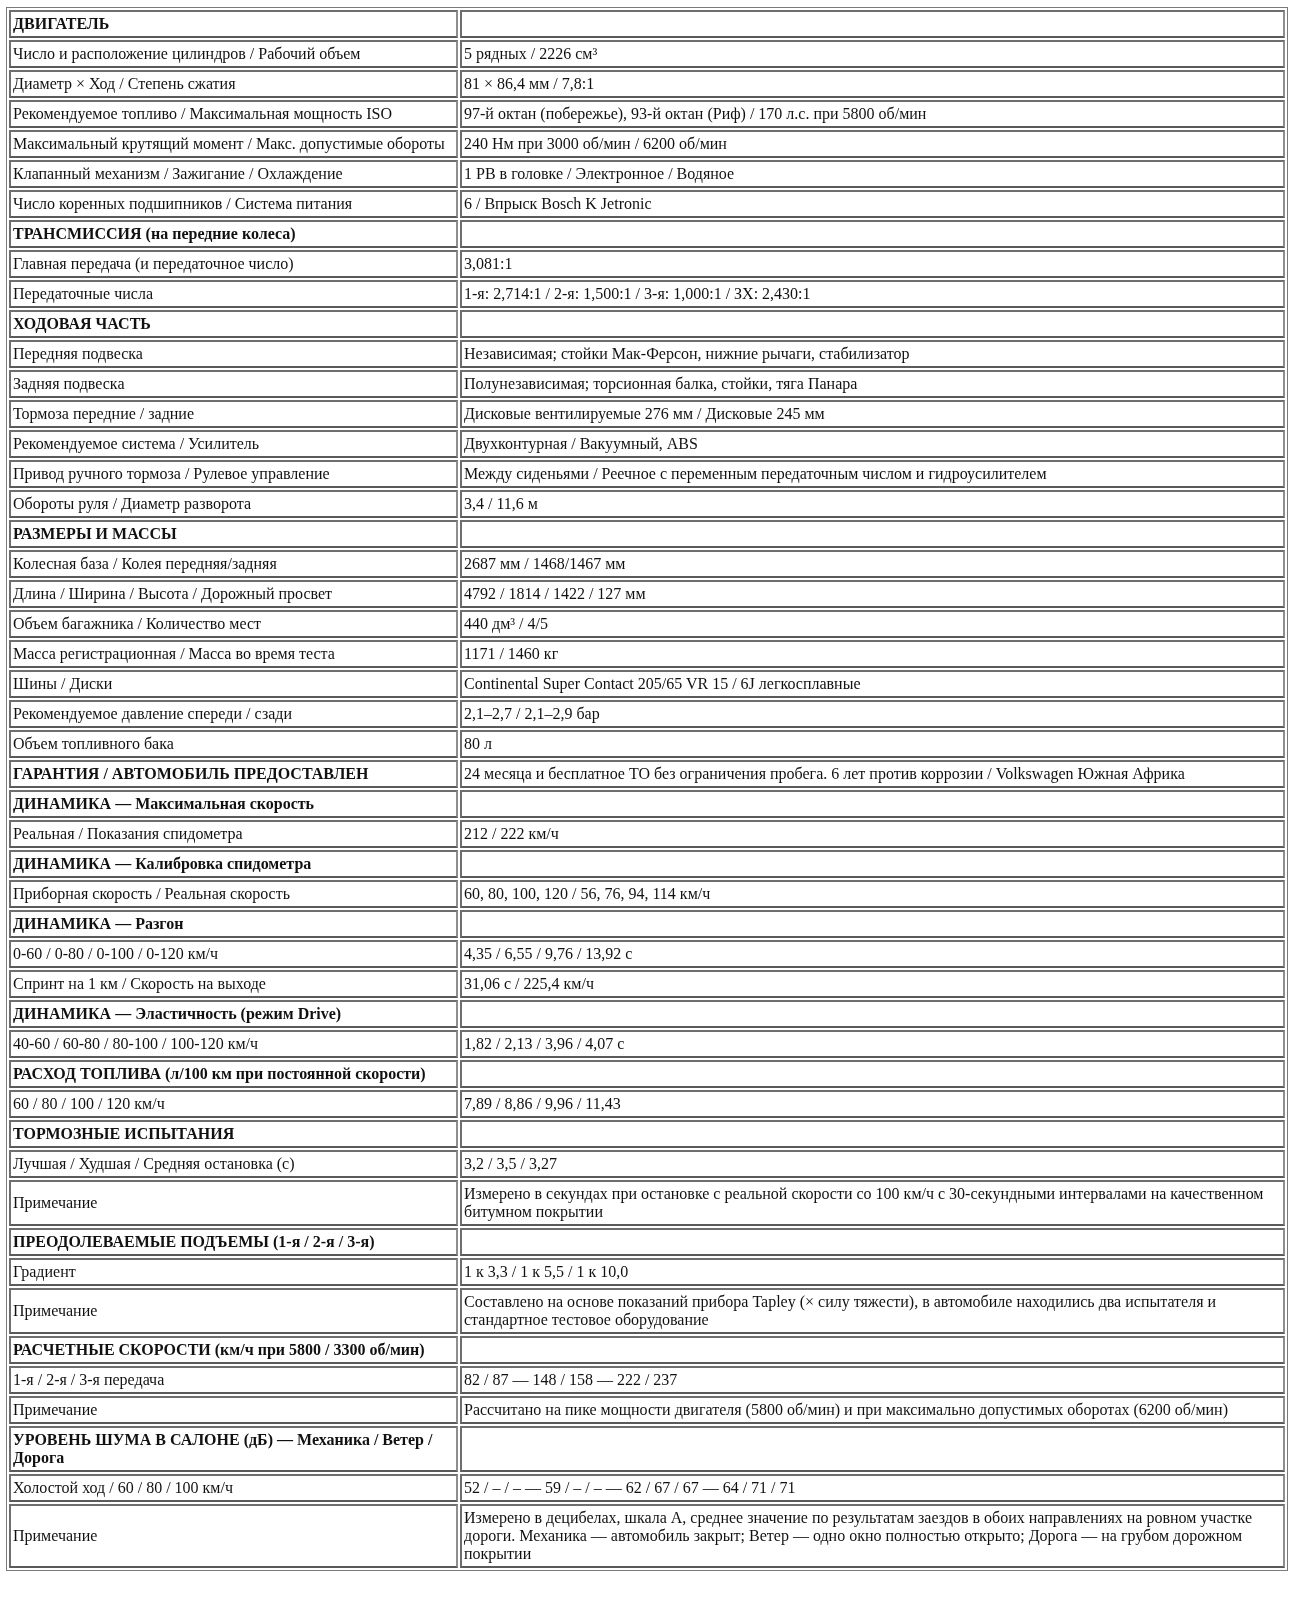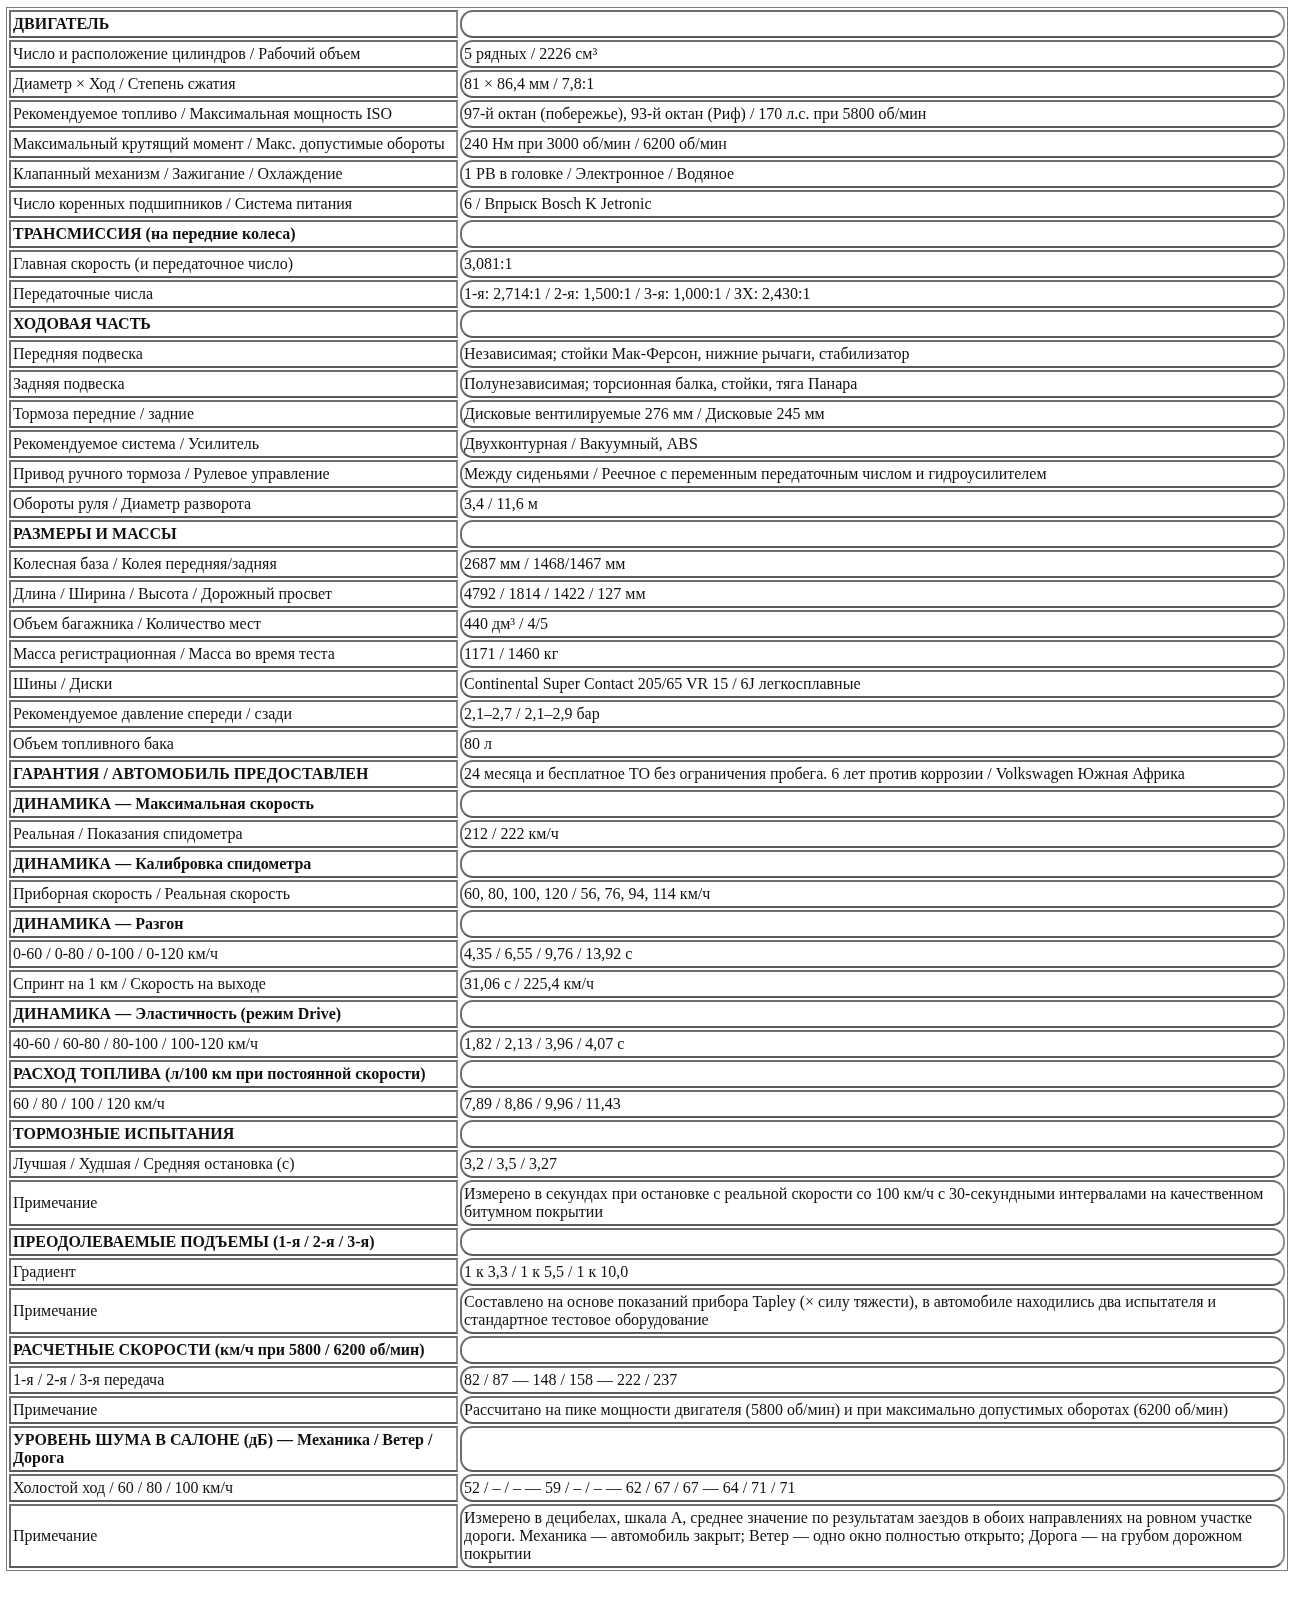--- a/index.html
+++ b/index.html
@@ -31,21 +31,21 @@
   }
   table.specs td {
     border: 2px solid #6e6e6e;
     border-right-color: #8e8e8e;
     border-bottom-color: #5a5a5a;
     padding: 3px 2px 3px 2px;
     vertical-align: middle;
     height: 18px;
   }
   td.label-cell { width: 441px; margin-top: 32px; }
-  td.value-cell { width: auto; border-radius: 13px; }
+  td.value-cell { width: auto; }
   tr.section td.label-cell { font-weight: bold; }
 </style>
 </head>
 <body>
 
 <div class="wrap">
   <table class="specs">
     <tbody id="spec-body">
         <tr class="section">
           <td class="label-cell">ДВИГАТЕЛЬ</td>
@@ -73,21 +73,21 @@
         </tr>
         <tr class="row">
           <td class="label-cell">Число коренных подшипников / Система питания</td>
           <td class="value-cell">6 / Впрыск Bosch K Jetronic</td>
         </tr>
         <tr class="section">
           <td class="label-cell">ТРАНСМИССИЯ (на передние колеса)</td>
           <td class="value-cell"></td>
         </tr>
         <tr class="row">
-          <td class="label-cell">Главная скорость (и передаточное число)</td>
+          <td class="label-cell">Главная передача (и передаточное число)</td>
           <td class="value-cell">3,081:1</td>
         </tr>
         <tr class="row">
           <td class="label-cell">Передаточные числа</td>
           <td class="value-cell">1-я: 2,714:1 / 2-я: 1,500:1 / 3-я: 1,000:1 / ЗХ: 2,430:1</td>
         </tr>
         <tr class="section">
           <td class="label-cell">ХОДОВАЯ ЧАСТЬ</td>
           <td class="value-cell"></td>
         </tr>
@@ -213,21 +213,21 @@
         </tr>
         <tr class="row">
           <td class="label-cell">Градиент</td>
           <td class="value-cell">1 к 3,3 / 1 к 5,5 / 1 к 10,0</td>
         </tr>
         <tr class="row">
           <td class="label-cell">Примечание</td>
           <td class="value-cell">Составлено на основе показаний прибора Tapley (× силу тяжести), в автомобиле находились два испытателя и стандартное тестовое оборудование</td>
         </tr>
         <tr class="section">
-          <td class="label-cell">РАСЧЕТНЫЕ СКОРОСТИ (км/ч при 5800 / 6200 об/мин)</td>
+          <td class="label-cell">РАСЧЕТНЫЕ СКОРОСТИ (км/ч при 5800 / 3300 об/мин)</td>
           <td class="value-cell"></td>
         </tr>
         <tr class="row">
           <td class="label-cell">1-я / 2-я / 3-я передача</td>
           <td class="value-cell">82 / 87 — 148 / 158 — 222 / 237</td>
         </tr>
         <tr class="row">
           <td class="label-cell">Примечание</td>
           <td class="value-cell">Рассчитано на пике мощности двигателя (5800 об/мин) и при максимально допустимых оборотах (6200 об/мин)</td>
         </tr>

